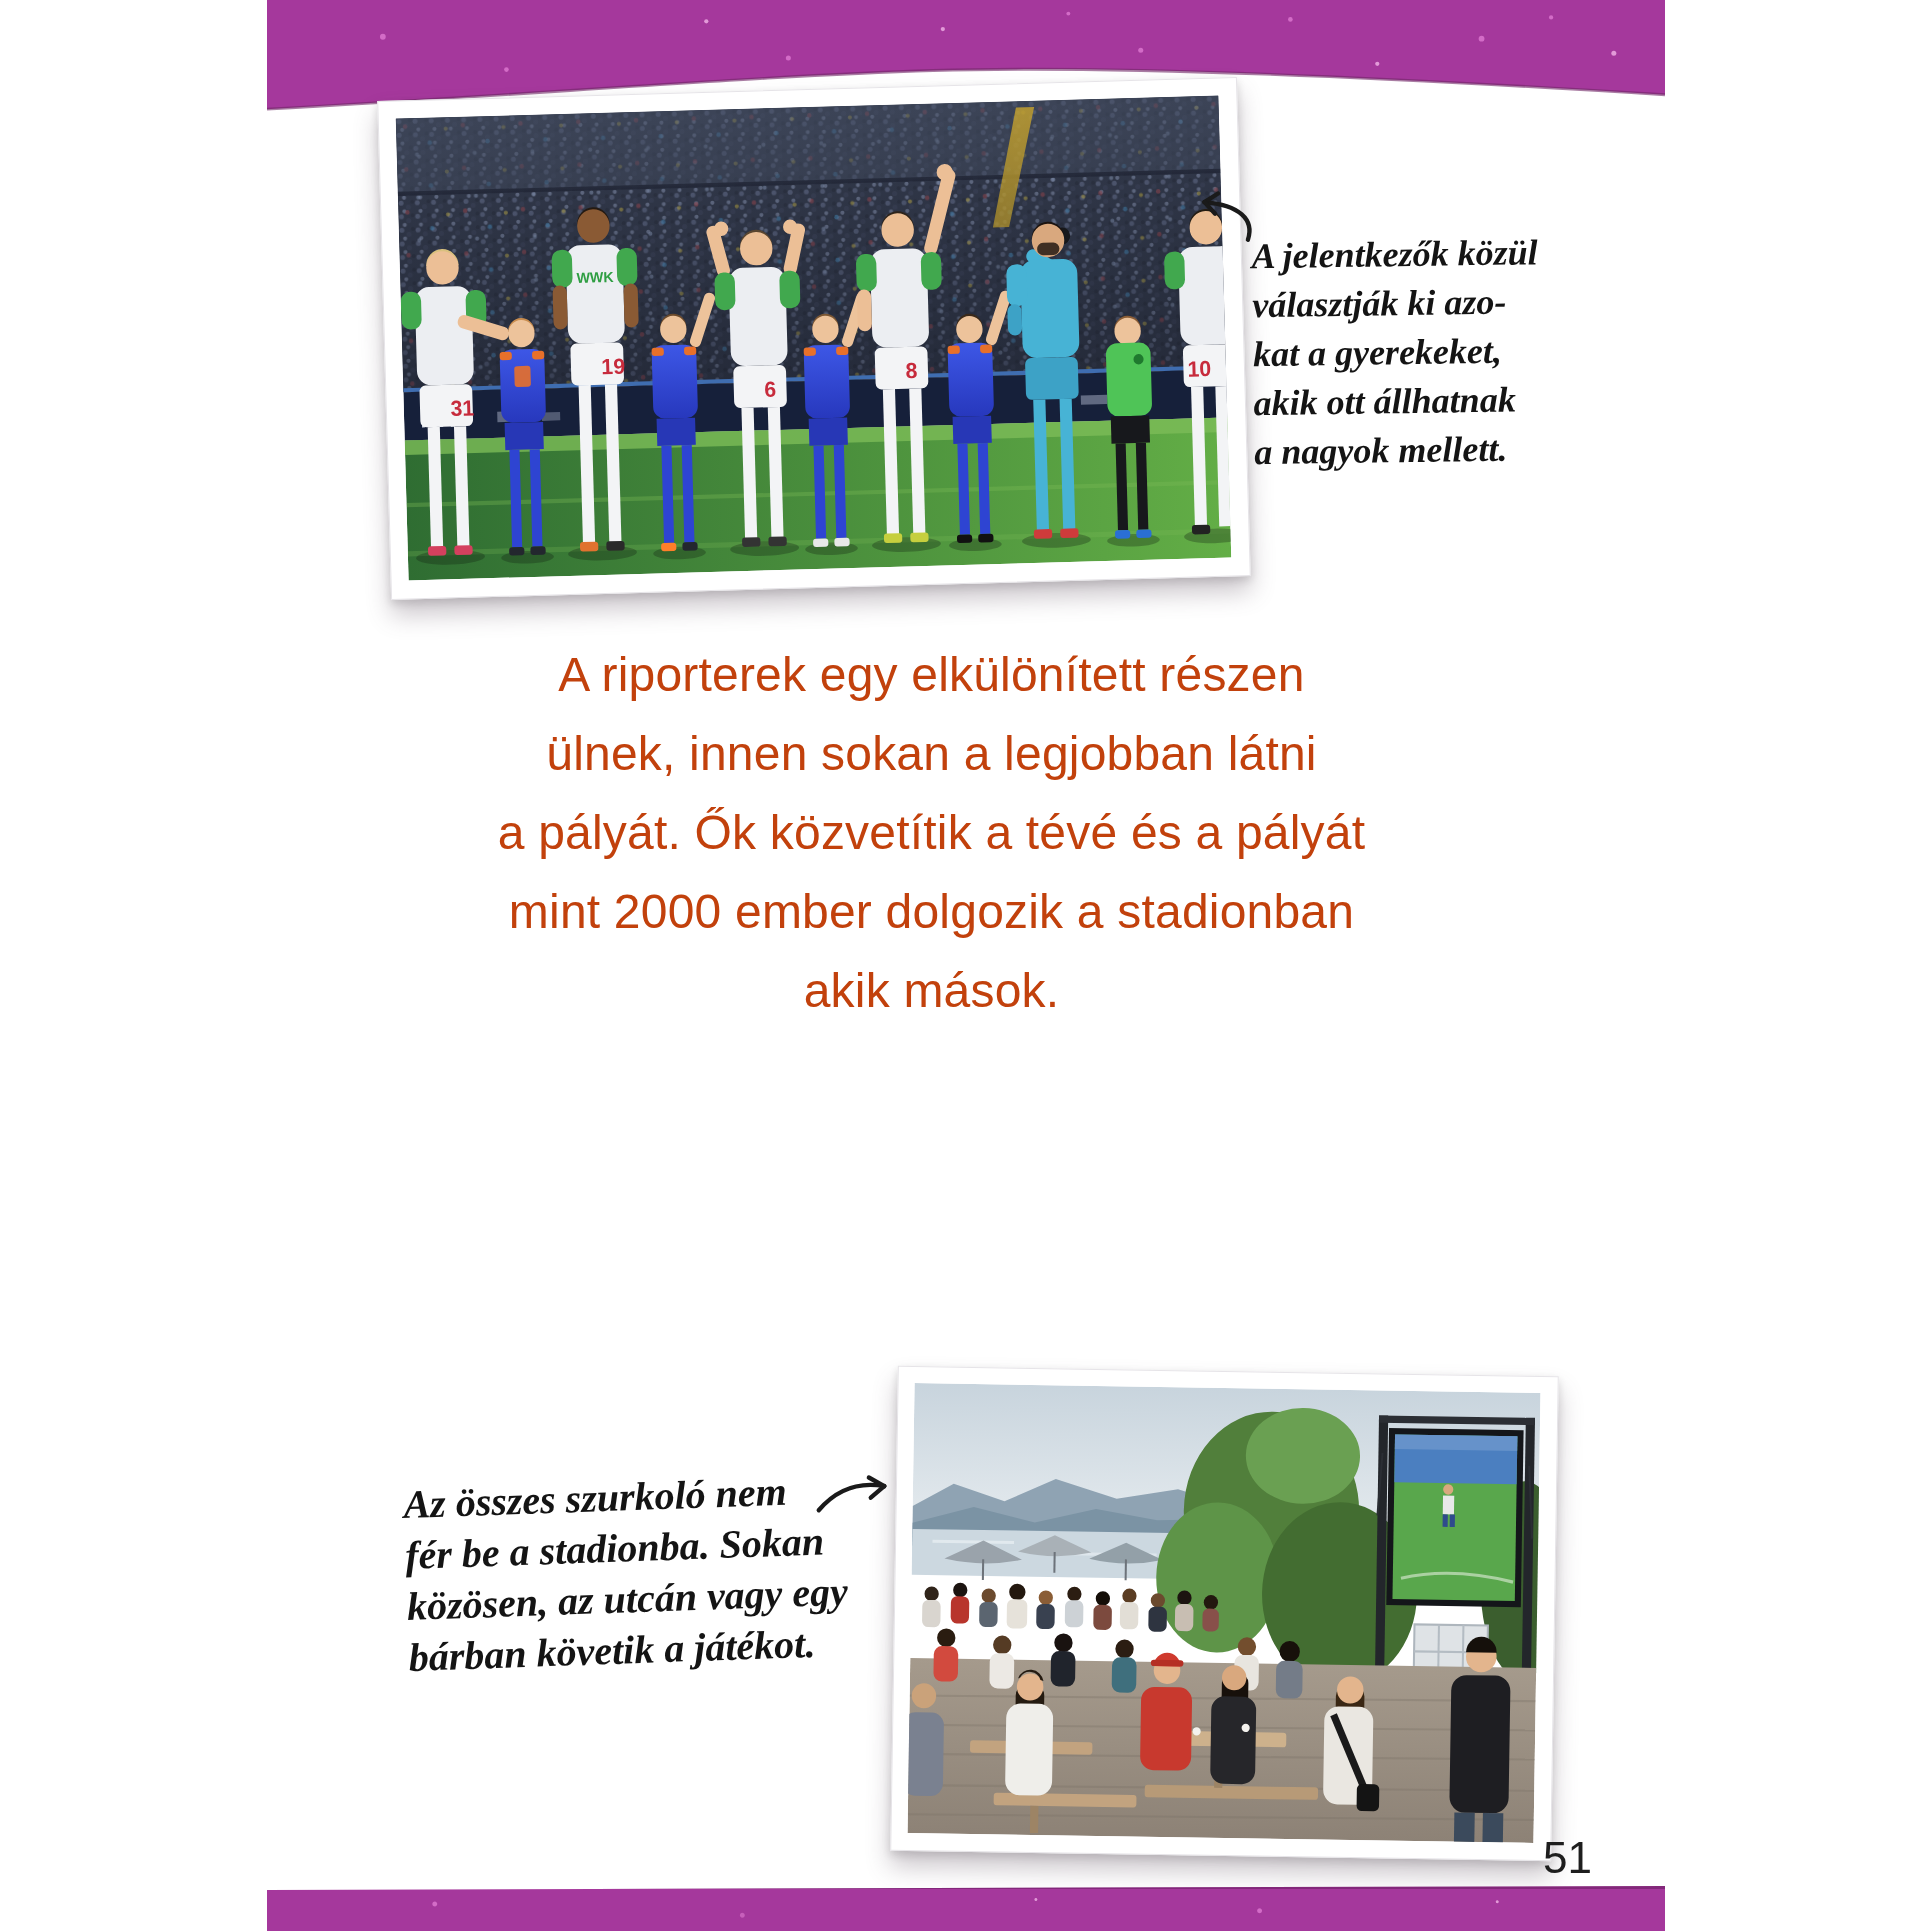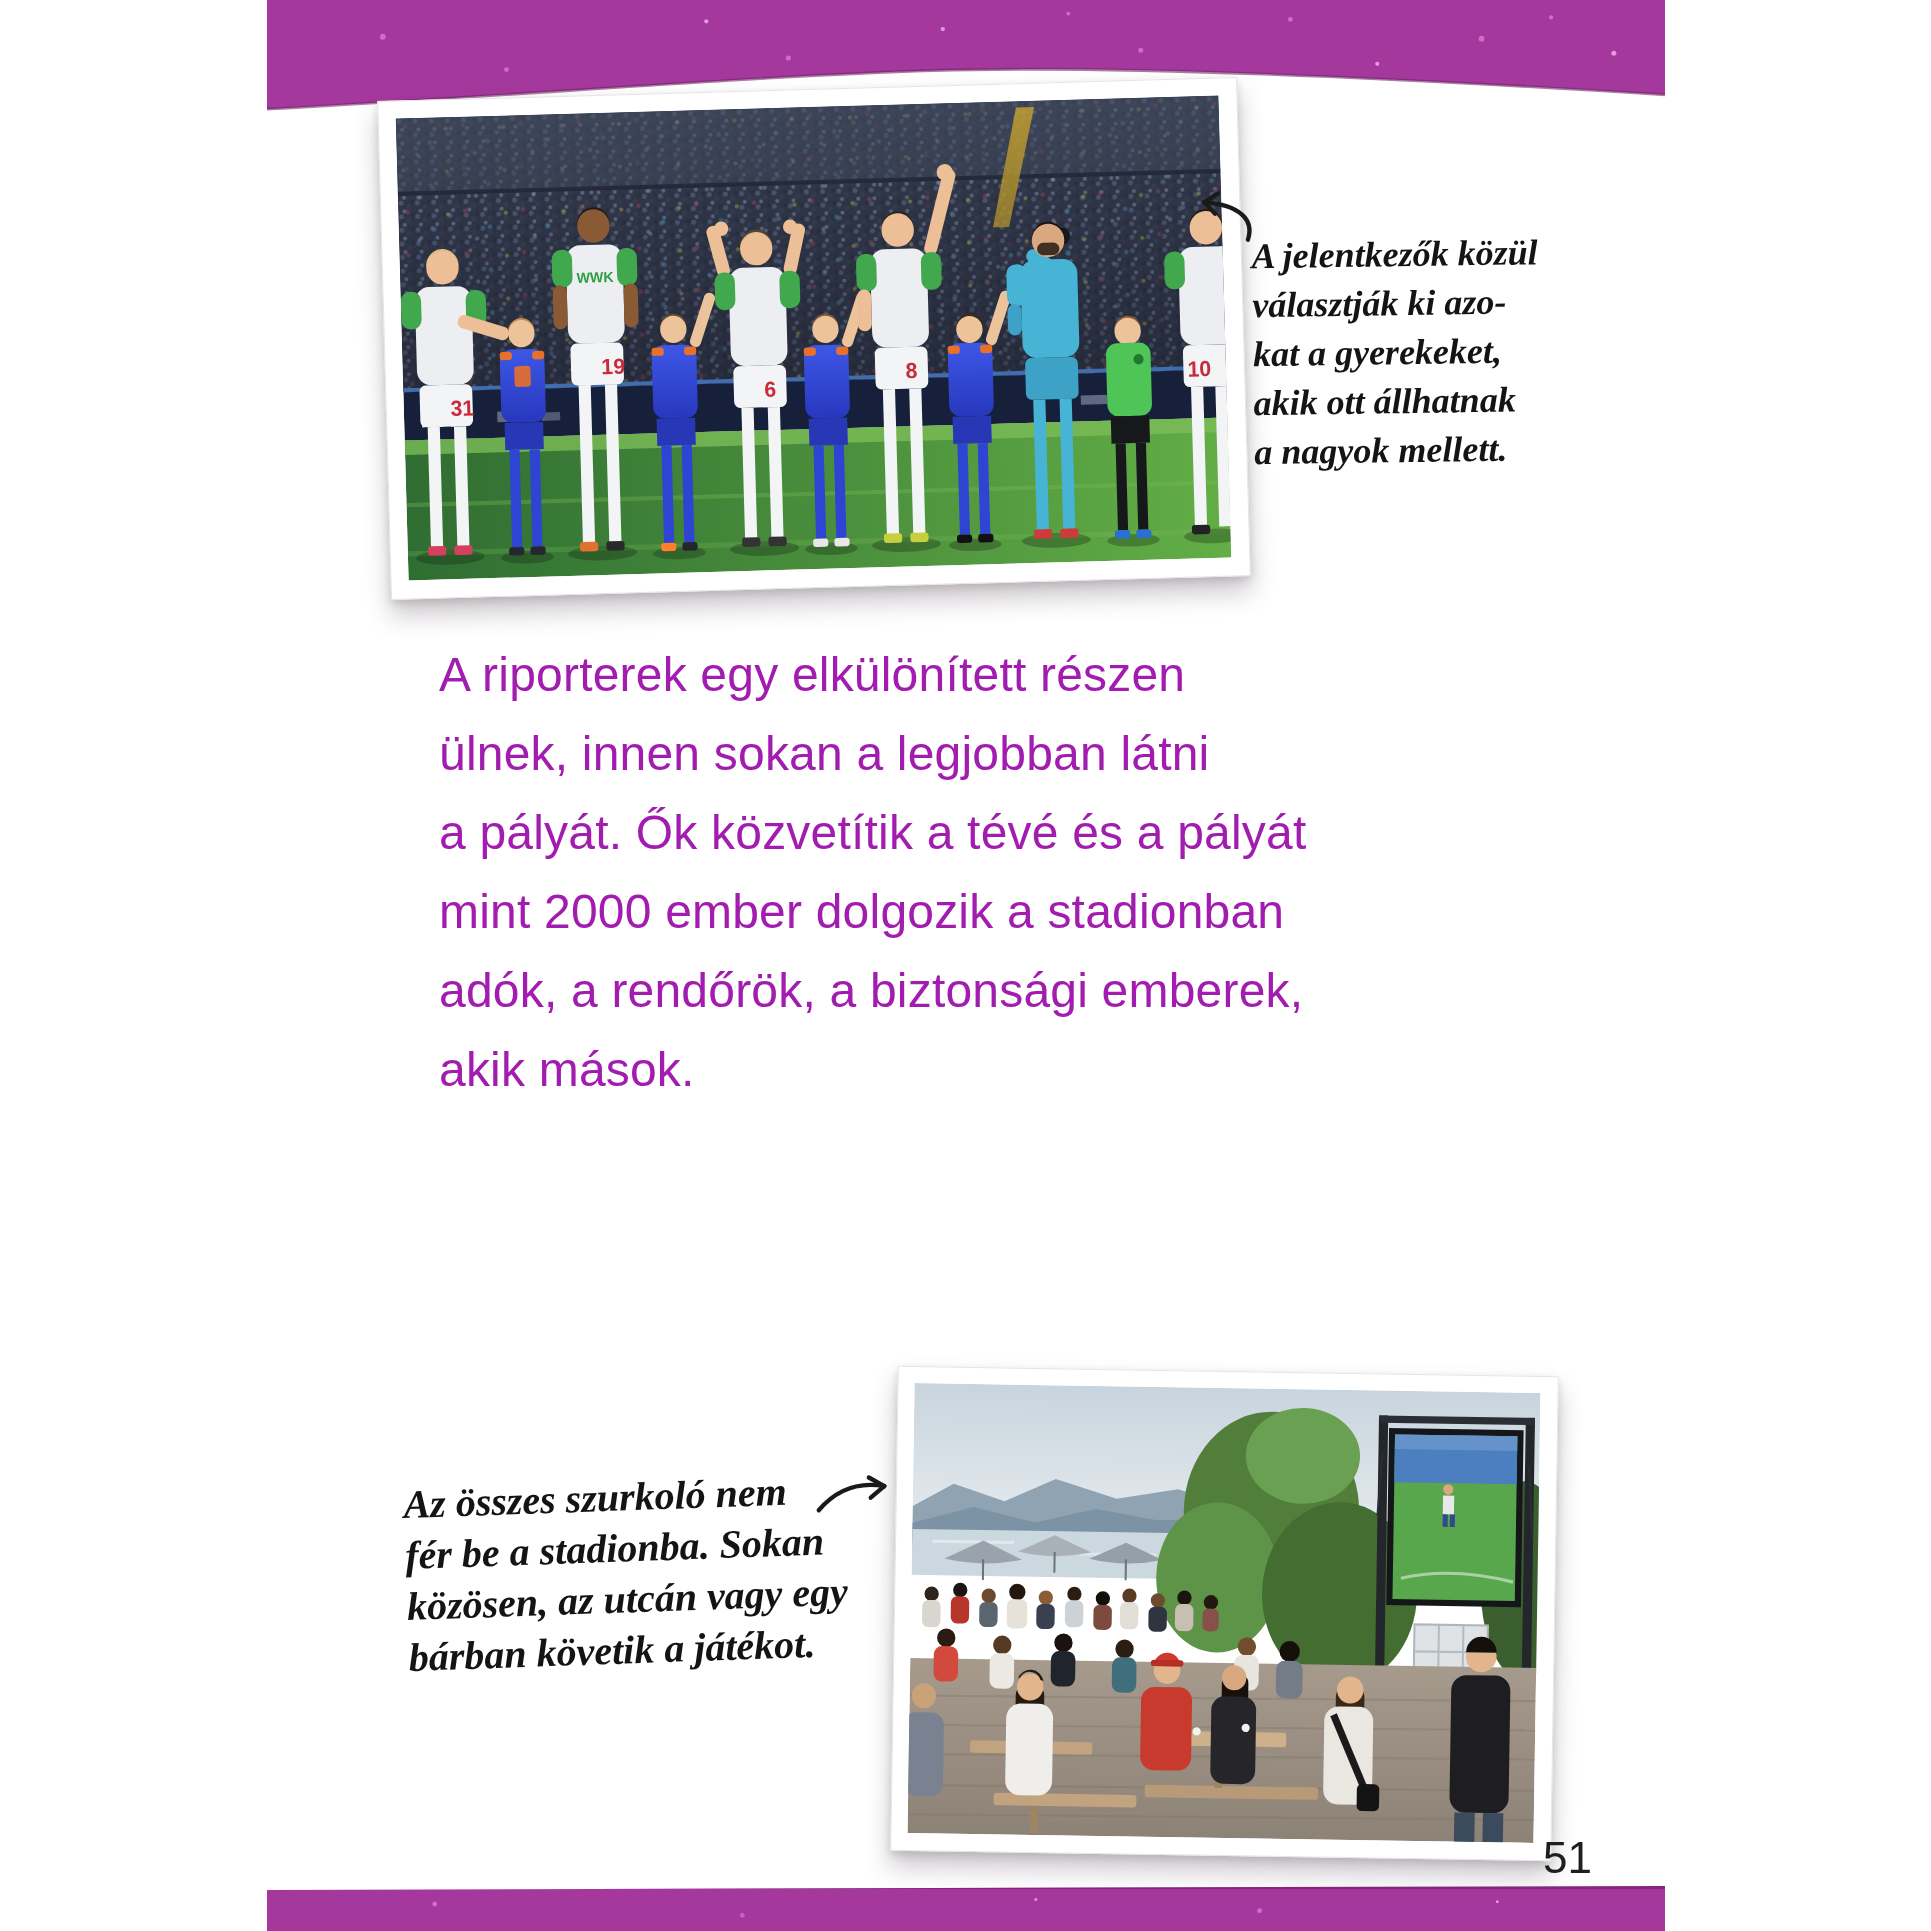--- a/index.html
+++ b/index.html
@@ -24,21 +24,21 @@
   }
   
   .photo{position:absolute;background:#ffffff;border:1px solid #e6e4e8;
     box-shadow:0 15.4px 25px rgba(95,80,95,.32),0 3.9px 8.7px rgba(0,0,0,.14);}
   .photo-top{left:384px;top:89px;width:823px;height:462px;padding:17.4px;transform:rotate(-1.6deg);}
   .photo-bottom{left:894px;top:1371px;width:626px;height:450px;padding:16.4px;transform:rotate(0.9deg);}
   .photo svg{display:block;width:100%;height:100%;}
   
   .main-text{
     position:absolute;left:439px;top:635px;width:985px;
-    font-size:48px;line-height:79px;color:#a21caf;letter-spacing:0.2px;
+    font-size:48px;line-height:79px;color:#c2410c;letter-spacing:0.2px;text-align:center;
   }
   
   .annotation{
     position:absolute;color:#141414;
     font-family:"Liberation Serif", serif;font-style:italic;font-weight:600;
   }
   .annotation-top-right{left:1253px;top:230px;width:319px;font-size:36px;line-height:49px;transform:rotate(-0.8deg);}
   .annotation-bottom-left{left:406px;top:1471px;width:463px;font-size:40px;line-height:51px;transform:rotate(-2deg);}
   
   .arrow{position:absolute;}
@@ -318,21 +318,20 @@
   <div>kat a gyerekeket,</div>
   <div>akik ott állhatnak</div>
   <div>a nagyok mellett.</div>
 </div>
 
 <div class="main-text">
   <div>A riporterek egy elkülönített részen</div>
   <div>ülnek, innen sokan a legjobban látni</div>
   <div>a pályát. Ők közvetítik a tévé és a pályát</div>
   <div>mint 2000 ember dolgozik a stadionban</div>
-  <div>adók, a rendőrök, a biztonsági emberek,</div>
   <div>akik mások.</div>
 </div>
 
 <div class="annotation annotation-bottom-left">
   <div>Az összes szurkoló nem</div>
   <div>fér be a stadionba. Sokan</div>
   <div>közösen, az utcán vagy egy</div>
   <div>bárban követik a játékot.</div>
 </div>
 

